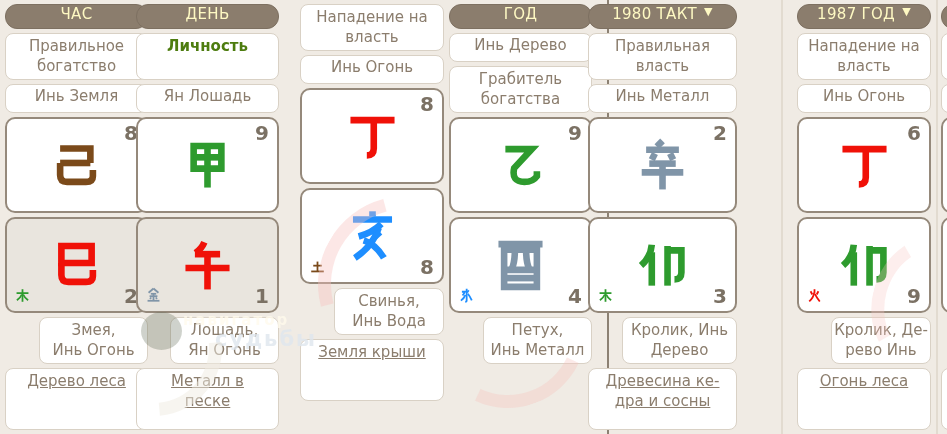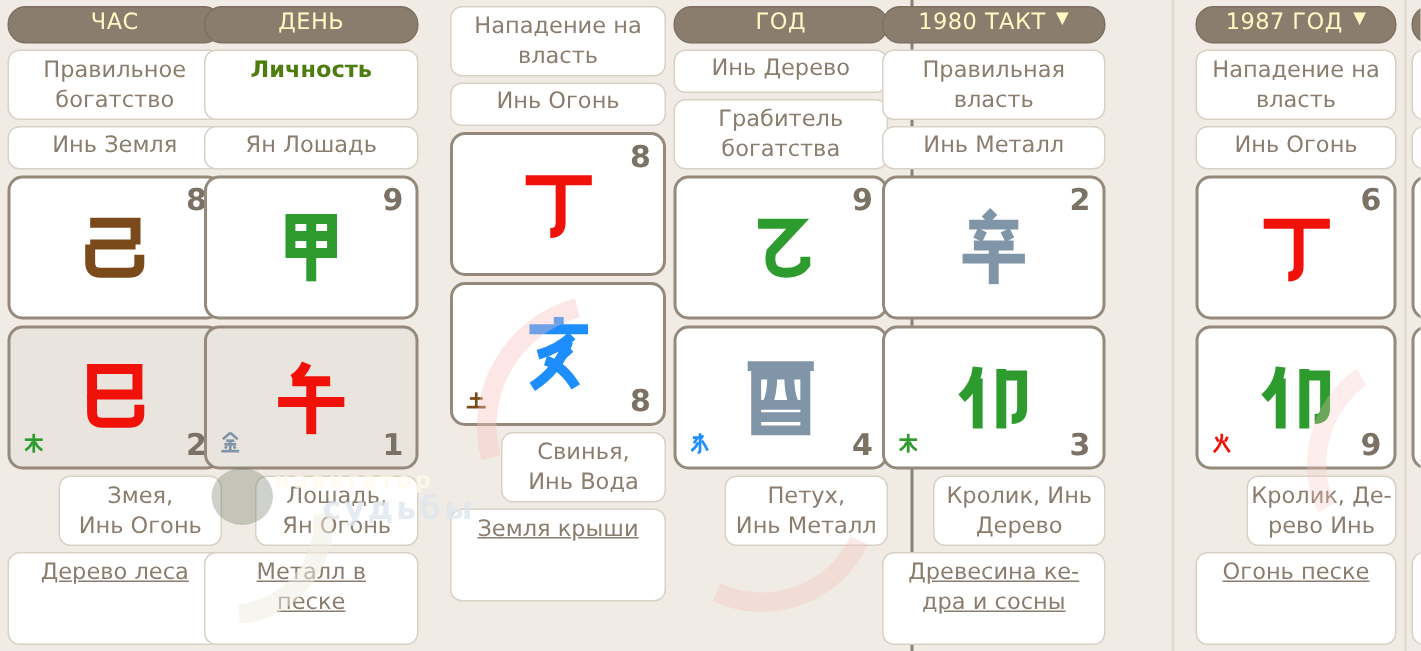--- a/index.html
+++ b/index.html
@@ -355,21 +355,21 @@
           <path d="M58 19 V82" fill="none" stroke="#2e9b2e" stroke-width="10.5" stroke-linecap="butt" stroke-linejoin="miter"></path>
           <path d="M58 26 H80 V61 Q80 72 69 72" fill="none" stroke="#2e9b2e" stroke-width="10.5" stroke-linecap="butt" stroke-linejoin="miter"></path>
         </svg>
       </span>
   </div>
   <div class="box animal">
       <span>Кролик, Де-
 рево Инь</span>
     </div>
   <div class="box meaning">
-      <span>Огонь песке</span>
+      <span>Огонь леса</span>
     </div>
 </div>
 
 <div class="col" style="left:941px;width:40px">
   <div class="pill"></div>
   <div class="box role"></div>
   <div class="box elem"></div>
   <div class="bigbox"></div>
   <div class="bigbox"></div>
   <div class="box animal"></div>

